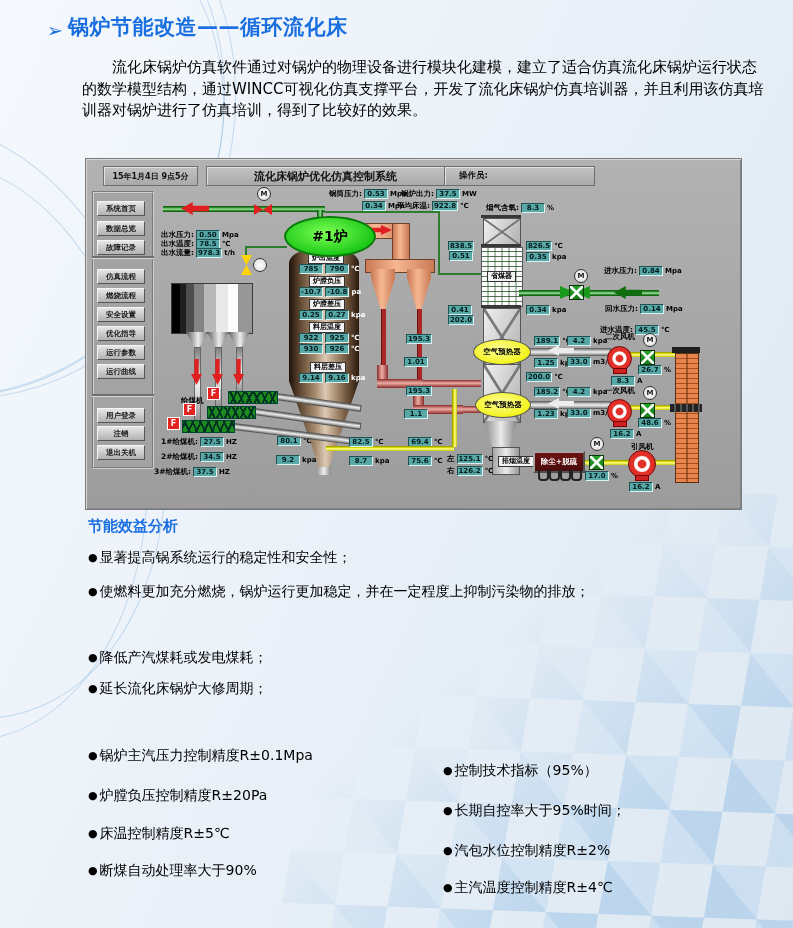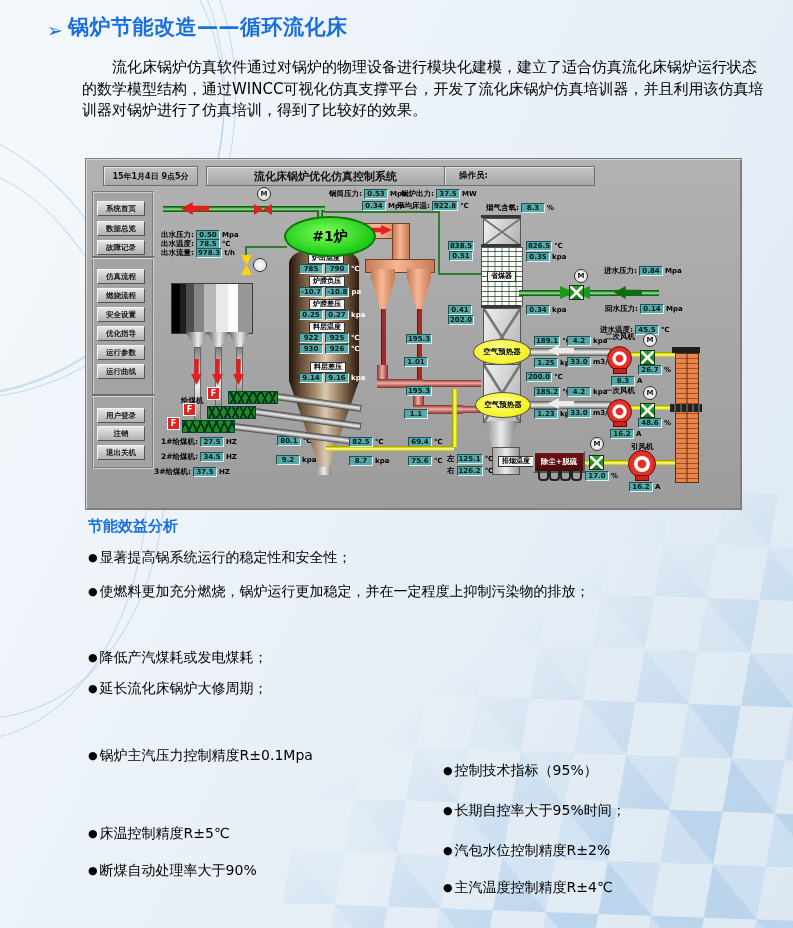--- a/index.html
+++ b/index.html
@@ -492,19 +492,20 @@
     <div class="chimney" style="left:589px;top:194px;width:22px;height:128px;z-index:5;"></div>
   </div>
 
   <div class="sec-head" style="left:88px;top:517px;">节能效益分析</div>
   <div class="bullet-line" style="left:88px;top:549px;"><span class="dot">●</span><span>显著提高锅系统运行的稳定性和安全性；</span></div>
   <div class="bullet-line" style="left:88px;top:583px;"><span class="dot">●</span><span>使燃料更加充分燃烧，锅炉运行更加稳定，并在一定程度上抑制污染物的排放；</span></div>
   <div class="bullet-line" style="left:88px;top:649px;"><span class="dot">●</span><span>降低产汽煤耗或发电煤耗；</span></div>
   <div class="bullet-line" style="left:88px;top:680px;"><span class="dot">●</span><span>延长流化床锅炉大修周期；</span></div>
 
   <div class="bullet-line" style="left:88px;top:747px;"><span class="dot">●</span><span>锅炉主汽压力控制精度R±0.1Mpa</span></div>
+  <div class="bullet-line" style="left:88px;top:787px;"><span class="dot">●</span><span>炉膛负压控制精度R±20Pa</span></div>
   <div class="bullet-line" style="left:88px;top:825px;"><span class="dot">●</span><span>床温控制精度R±5℃</span></div>
   <div class="bullet-line" style="left:88px;top:862px;"><span class="dot">●</span><span>断煤自动处理率大于90%</span></div>
   <div class="bullet-line" style="left:443px;top:762px;"><span class="dot">●</span><span>控制技术指标（95%）</span></div>
   <div class="bullet-line" style="left:443px;top:802px;"><span class="dot">●</span><span>长期自控率大于95%时间；</span></div>
   <div class="bullet-line" style="left:443px;top:842px;"><span class="dot">●</span><span>汽包水位控制精度R±2%</span></div>
   <div class="bullet-line" style="left:443px;top:879px;"><span class="dot">●</span><span>主汽温度控制精度R±4℃</span></div>
 </div>
 
 </body></html>

